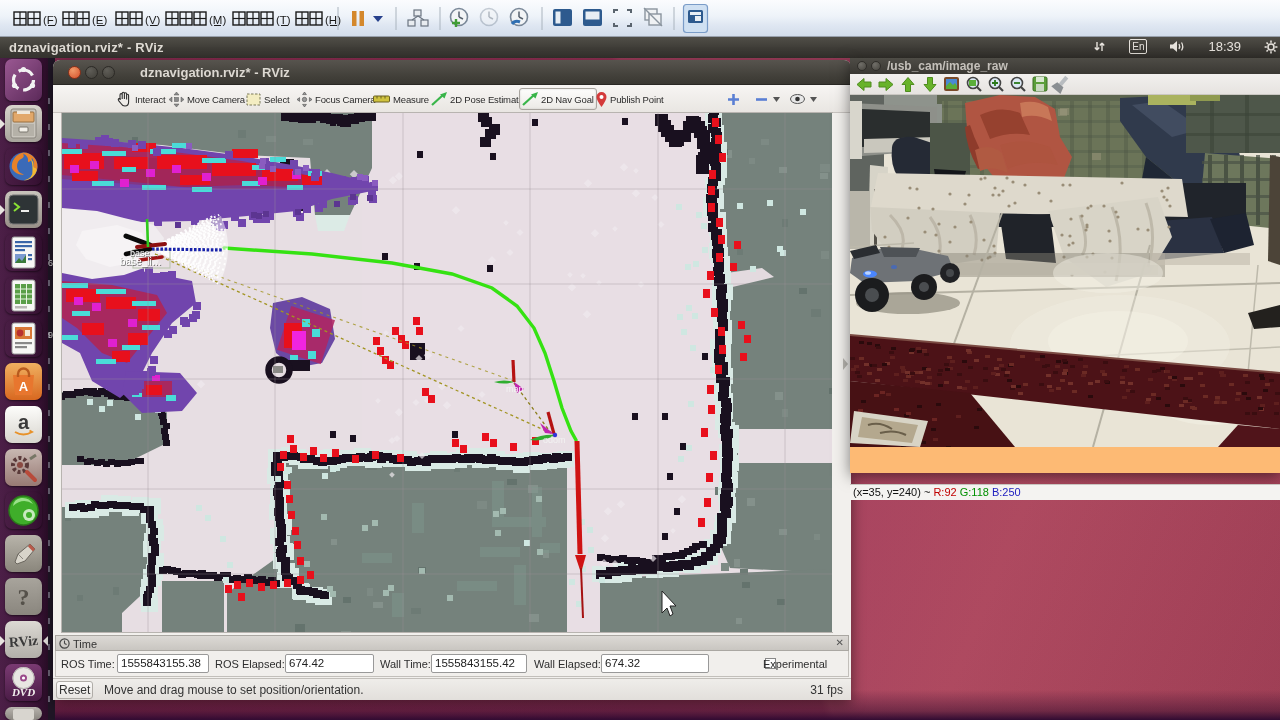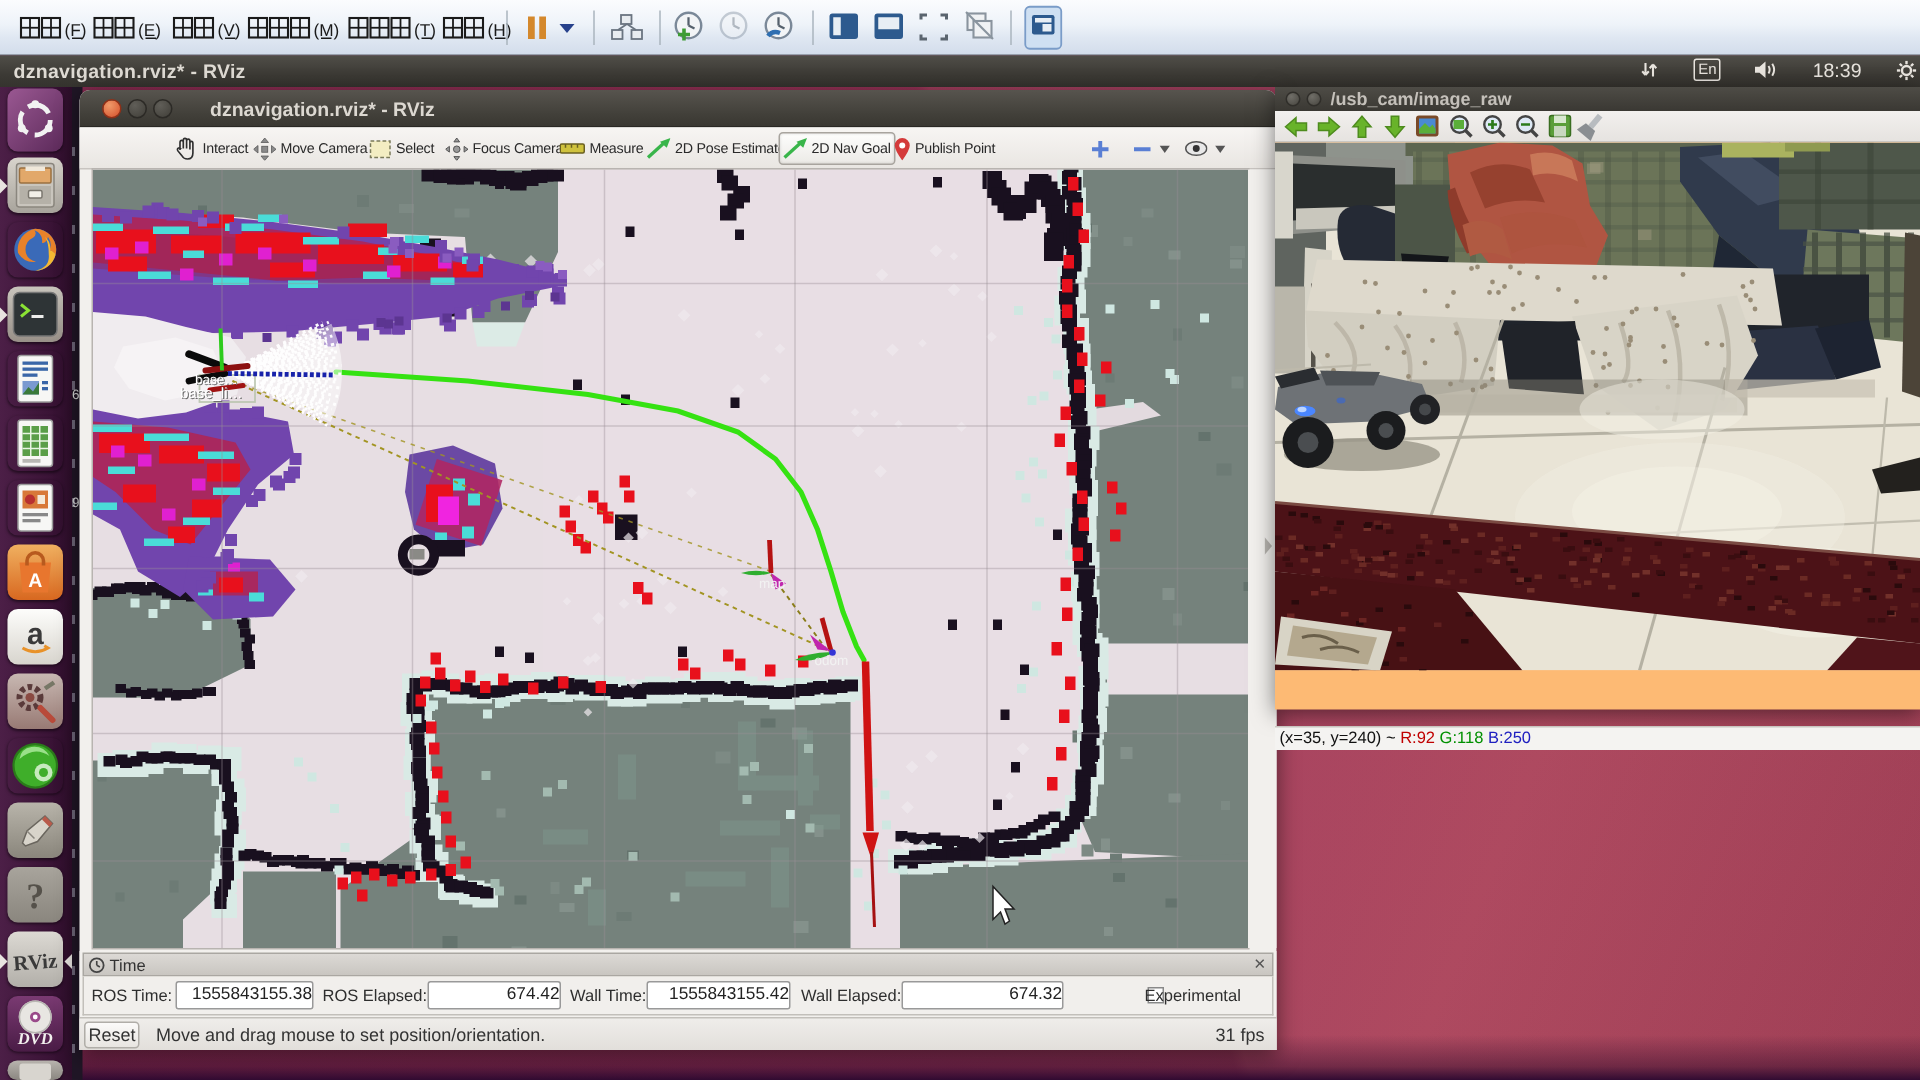--- a/index.html
+++ b/index.html
@@ -24,21 +24,21 @@
 #rviz .titlebar .t { position:absolute; left:87px; top:5px; font-size:13px; font-weight:bold; color:#dcd8d1; }
 .wbtn { position:absolute; top:6px; width:13px; height:13px; border-radius:50%; background:radial-gradient(circle at 35% 30%, #605e58, #403e38); border:1px solid #2c2a26; }
 .wbtn.close { background:radial-gradient(circle at 35% 30%, #f09a6a, #d4502a); border-color:#8e3018; }
 #rviz .toolbar { position:absolute; left:0; top:25px; width:100%; height:28px; background:linear-gradient(#f7f5f3,#e9e6e2); border-bottom:1px solid #c8c4c0;text-align:right; }
 .tbtn { position:absolute; top:3px; height:22px; display:flex; align-items:center; gap:3px; font-size:9.5px; letter-spacing:-0.15px; color:#2a2a2a; padding:0 2px; white-space:nowrap; }
 .tbtn.active { border:1px solid #a8a49e; border-radius:3px; background:linear-gradient(#fdfdfc,#eceae6); box-shadow:inset 0 0 2px rgba(0,0,0,.15); }
 #map { position:absolute; left:9px; top:53px; width:770px; height:519px; background:#e7dee3; outline:1px solid #b8b4b0; }
 #maprightpad { position:absolute; left:779px; top:53px; width:19px; height:519px; background:#f2f0ed; }
 #timepanel { position:absolute; left:0px; top:574px; width:798px; height:66px; background:#f2f0ed; }
 #timepanel .hdr { position:absolute; left:2px; top:1px; width:794px; height:16px; background:linear-gradient(#dcd9d5,#c9c6c1); border:1px solid #aaa7a2; font-size:11px; color:#333; }
-#timepanel .row { position:absolute; left:2px; top:17px; width:794px; height:26px; background:#f1efec; border:1px solid #c2bfba; border-top:none;text-align:right; }
+#timepanel .row { position:absolute; left:2px; top:17px; width:794px; height:26px; background:#f1efec; border:1px solid #c2bfba; border-top:none; }
 .tlabel { position:absolute; top:7px; font-size:11px; color:#2e2e2e; white-space:nowrap; }
 .tbox { position:absolute; top:3px; height:19px; background:#fff; border:1px solid #999; border-radius:2px; font-size:11.5px; color:#222; padding:2px 0 0 3px; white-space:nowrap; overflow:hidden; }
 #timepanel .status { position:absolute; left:0; top:44px; width:798px; height:22px; background:linear-gradient(#efedea,#e2dfdb); border-top:1px solid #c2bfba; font-size:12px; color:#333; }
 #cam { left:850px; top:58px; width:430px; height:415px; background:#fdba74; box-shadow:0 3px 14px rgba(0,0,0,.5); }
 #cam .titlebar { position:absolute; left:0; top:0; width:100%; height:16px; background:linear-gradient(#4e4c46,#3a3833); }
 #cam .titlebar .t { position:absolute; left:37px; top:1px; font-size:12px; font-weight:bold; color:#c4c0ba; }
 #cam .toolbar { position:absolute; left:0; top:16px; width:100%; height:21px; background:linear-gradient(#f2f0ee,#e6e3e0); border-bottom:1px solid #cac7c2; }
 #cam .statusbar { position:absolute; left:0; top:389px; width:100%; height:16px; background:#f4f3f1; border-top:1px solid #c8c5c0; font-size:11px; padding:1px 0 0 3px; color:#111;margin-top:37px; }
 .cwbtn { position:absolute; top:3px; width:10px; height:10px; border-radius:50%; background:radial-gradient(circle at 35% 30%, #706e68, #47453f); border:1px solid #302e2a; }
 #vmbar .menus { position:absolute; left:0; top:0; width:360px; height:37px; }

